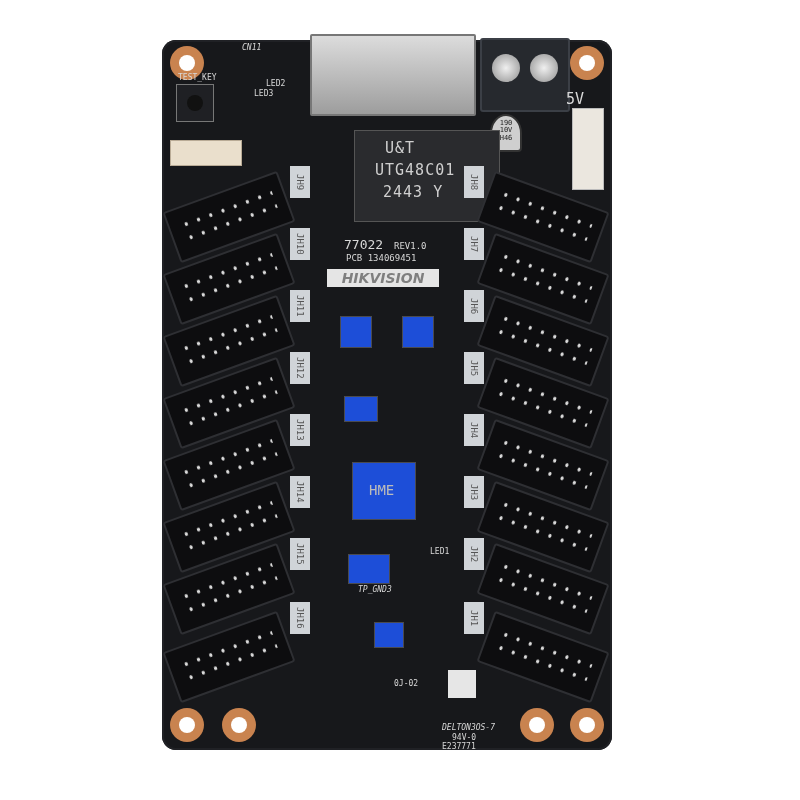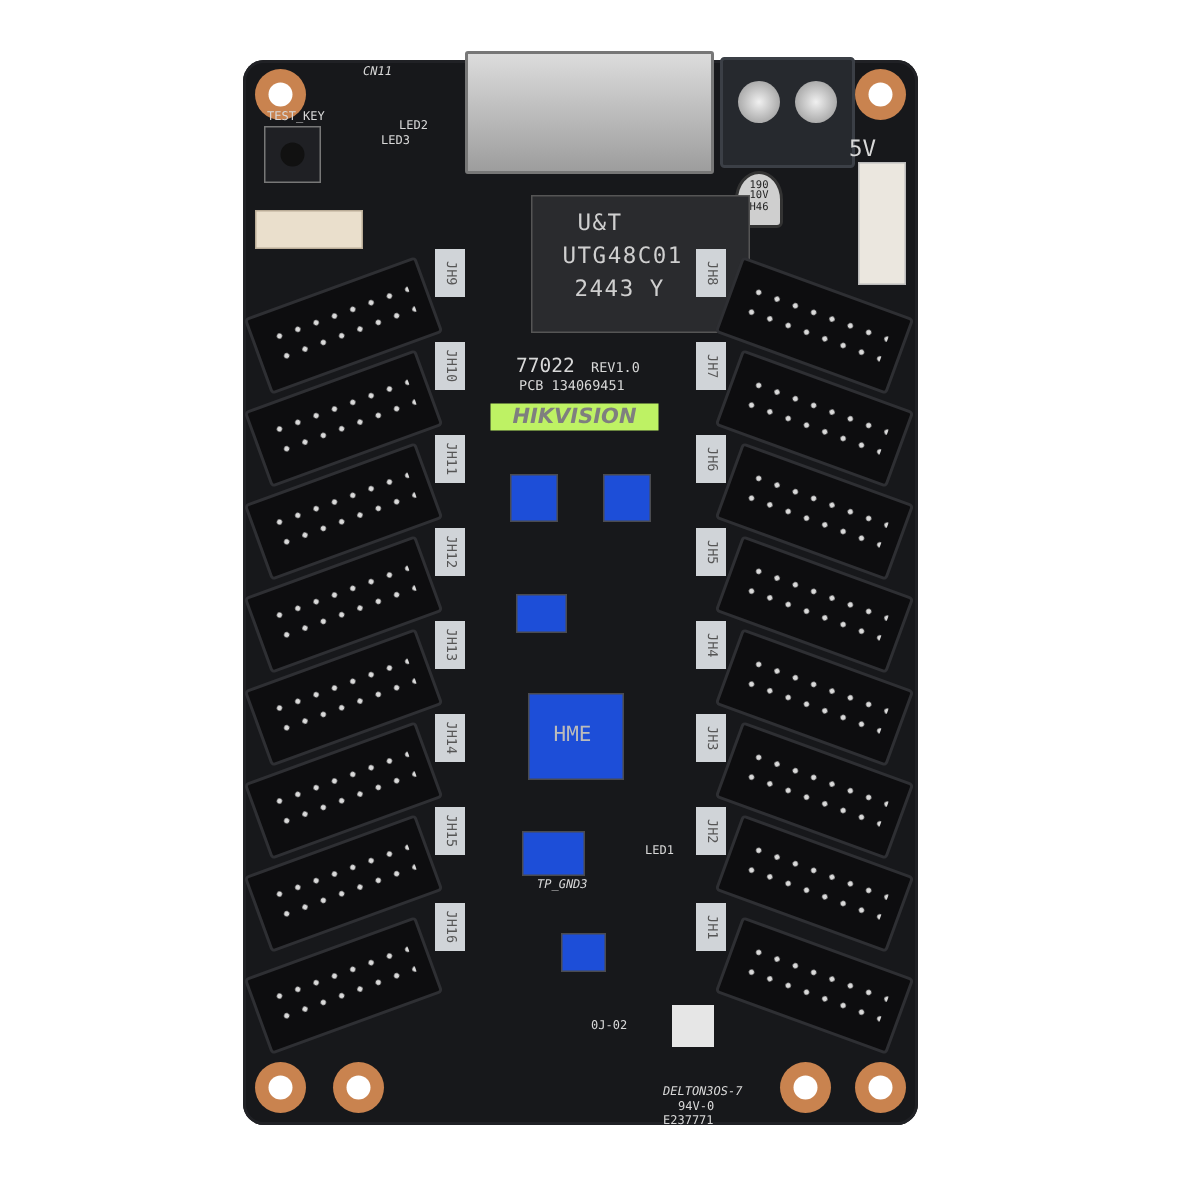--- a/index.html
+++ b/index.html
@@ -9,21 +9,21 @@
   .hole::after{content:"";position:absolute;left:9px;top:9px;width:16px;height:16px;border-radius:50%;background:#fff;}
   .silk{position:absolute;color:#d8d8d8;font-size:8px;line-height:1;white-space:nowrap;}
   .rj45{position:absolute;left:148px;top:-6px;width:162px;height:78px;background:linear-gradient(#dcdcdc,#9d9d9d);border:2px solid #777;border-radius:2px;}
   .terminal{position:absolute;left:318px;top:-2px;width:86px;height:70px;background:#26292e;border:2px solid #3b3f46;border-radius:3px;}
   .screw{position:absolute;top:14px;width:28px;height:28px;border-radius:50%;background:radial-gradient(#f0f0f0,#8e8e8e);}
   .cap{position:absolute;left:328px;top:74px;width:28px;height:34px;border-radius:50% 50% 4px 4px;background:#cfcfcf;border:2px solid #333;}
   .cap span{display:block;font-size:7px;color:#222;text-align:center;line-height:1.05;margin-top:4px;}
   .powerconn{position:absolute;left:410px;top:68px;width:30px;height:80px;background:#ebe7df;border:1px solid #bbb;}
   .tr{position:absolute;left:156px;top:90px;width:144px;height:90px;background:#2a2b2e;border:1px solid #555;margin-left:36px;}
   .tr-text{position:absolute;color:#cfcfcf;font-size:15px;letter-spacing:1px;}
-  .logo{position:absolute;left:165px;top:229px;width:112px;height:18px;background:#bef264;color:#7f7f7f;font-family:"DejaVu Sans",sans-serif;font-weight:bold;font-style:italic;font-size:14px;text-align:center;line-height:18px;}
+  .logo{position:absolute;left:165px;top:229px;width:112px;height:18px;background:#e5e5e5;color:#7f7f7f;font-family:"DejaVu Sans",sans-serif;font-weight:bold;font-style:italic;font-size:14px;text-align:center;line-height:18px;}
   .chip{position:absolute;background:#1d4ed8;border:1px solid #4a4b50;}
   .conn{position:absolute;width:118px;height:50px;background:#0d0d0f;border:2px solid #2e2f33;border-radius:3px;}
   .conn.left{transform:rotate(-20deg);}
   .conn.right{transform:rotate(20deg);}
   .conn::before{content:"";position:absolute;left:10px;top:10px;right:10px;bottom:10px;background-image:radial-gradient(circle,#dadada 1.5px,transparent 2px);background-size:13px 14px;}
   .tag{position:absolute;width:20px;height:32px;background:#d0d4d8;color:#555;font-size:9px;writing-mode:vertical-rl;text-align:center;line-height:20px;}
   .qr{position:absolute;left:286px;top:630px;width:28px;height:28px;background:#e6e6e6;}
   .testkey{position:absolute;left:14px;top:44px;width:36px;height:36px;background:#1f2024;border:1px solid #777;}
   .testkey::after{content:"";position:absolute;left:10px;top:10px;width:16px;height:16px;border-radius:50%;background:#111;}
   .jst{position:absolute;left:8px;top:100px;width:70px;height:24px;background:#eadfcc;border:1px solid #b9ab96;}
@@ -70,21 +70,21 @@
   <div class="silk" style="left:232px;top:202px;font-size:9px;text-align:right;">REV1.0</div>
   <div class="silk" style="left:184px;top:214px;font-size:9px;">PCB 134069451</div>
   <div class="logo">HIKVISION</div>
 
   <div class="chip" style="left:178px;top:276px;width:30px;height:30px;"></div>
   <div class="chip" style="left:240px;top:276px;width:30px;height:30px;"></div>
   <div class="chip" style="left:182px;top:356px;width:32px;height:24px;"></div>
   <div class="chip" style="left:190px;top:422px;width:62px;height:56px;">
     <div class="silk" style="left:16px;top:20px;font-size:14px;color:#bbb;">HME</div>
   </div>
-  <div class="silk" style="left:268px;top:508px;margin-top:15px;">LED1</div>
+  <div class="silk" style="left:268px;top:508px;">LED1</div>
   <div class="chip" style="left:186px;top:514px;width:40px;height:28px;"></div>
   <div class="silk" style="left:196px;top:546px;font-style:italic;">TP_GND3</div>
   <div class="chip" style="left:212px;top:582px;width:28px;height:24px;"></div>
   <div class="silk" style="left:232px;top:640px;">0J-02</div>
   <div class="qr"></div>
 
   <div class="silk" style="left:280px;top:684px;font-style:italic;">DELTON3OS-7</div>
   <div class="silk" style="left:290px;top:694px;">94V-0</div>
   <div class="silk" style="left:280px;top:703px;">E237771</div>
 

